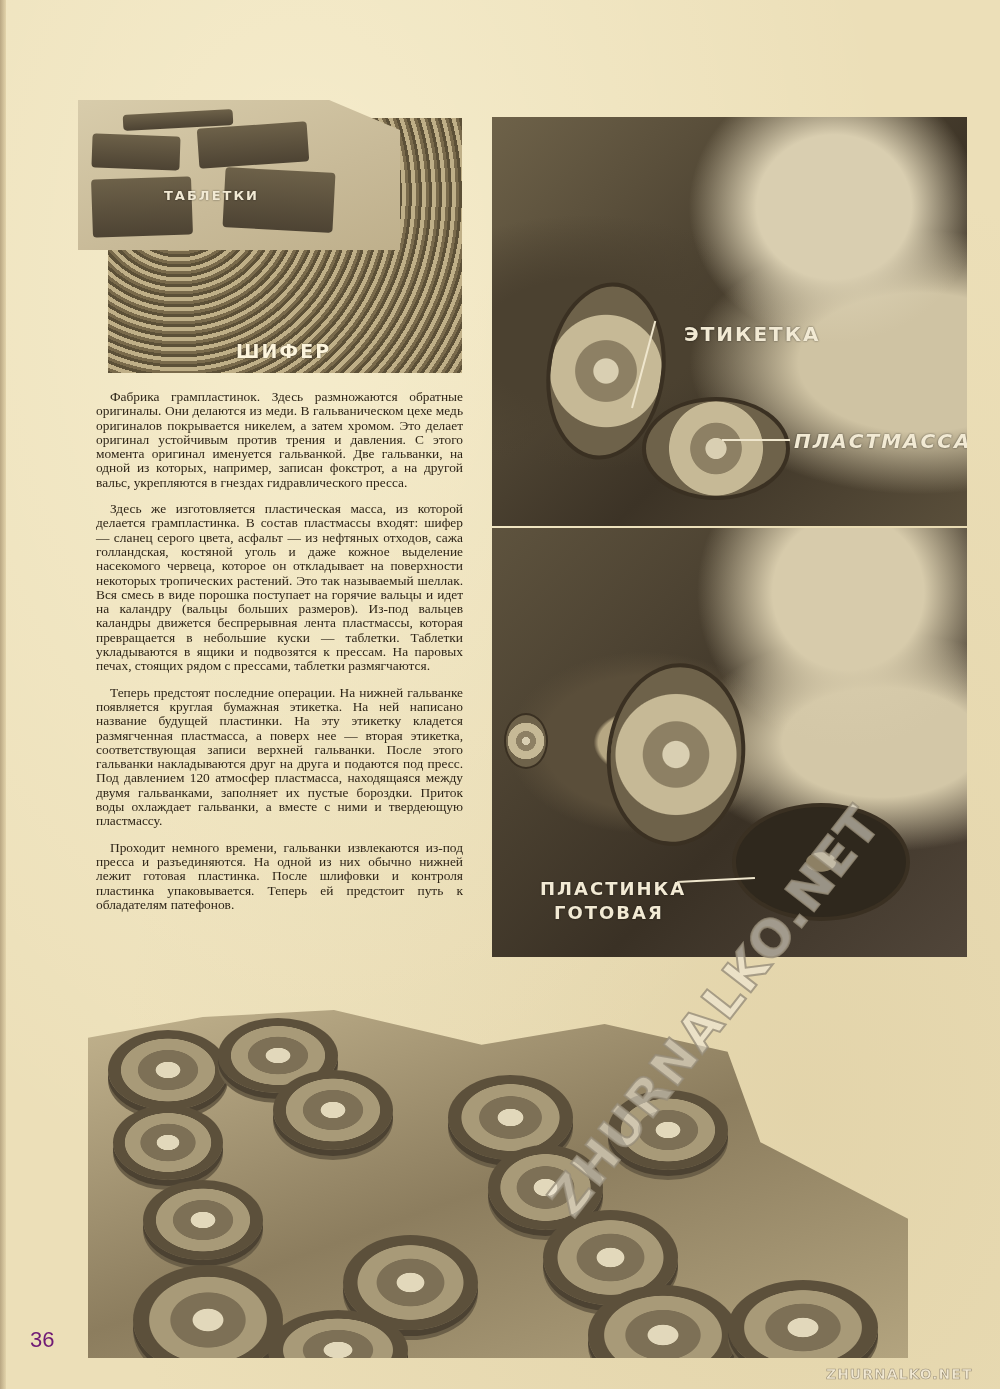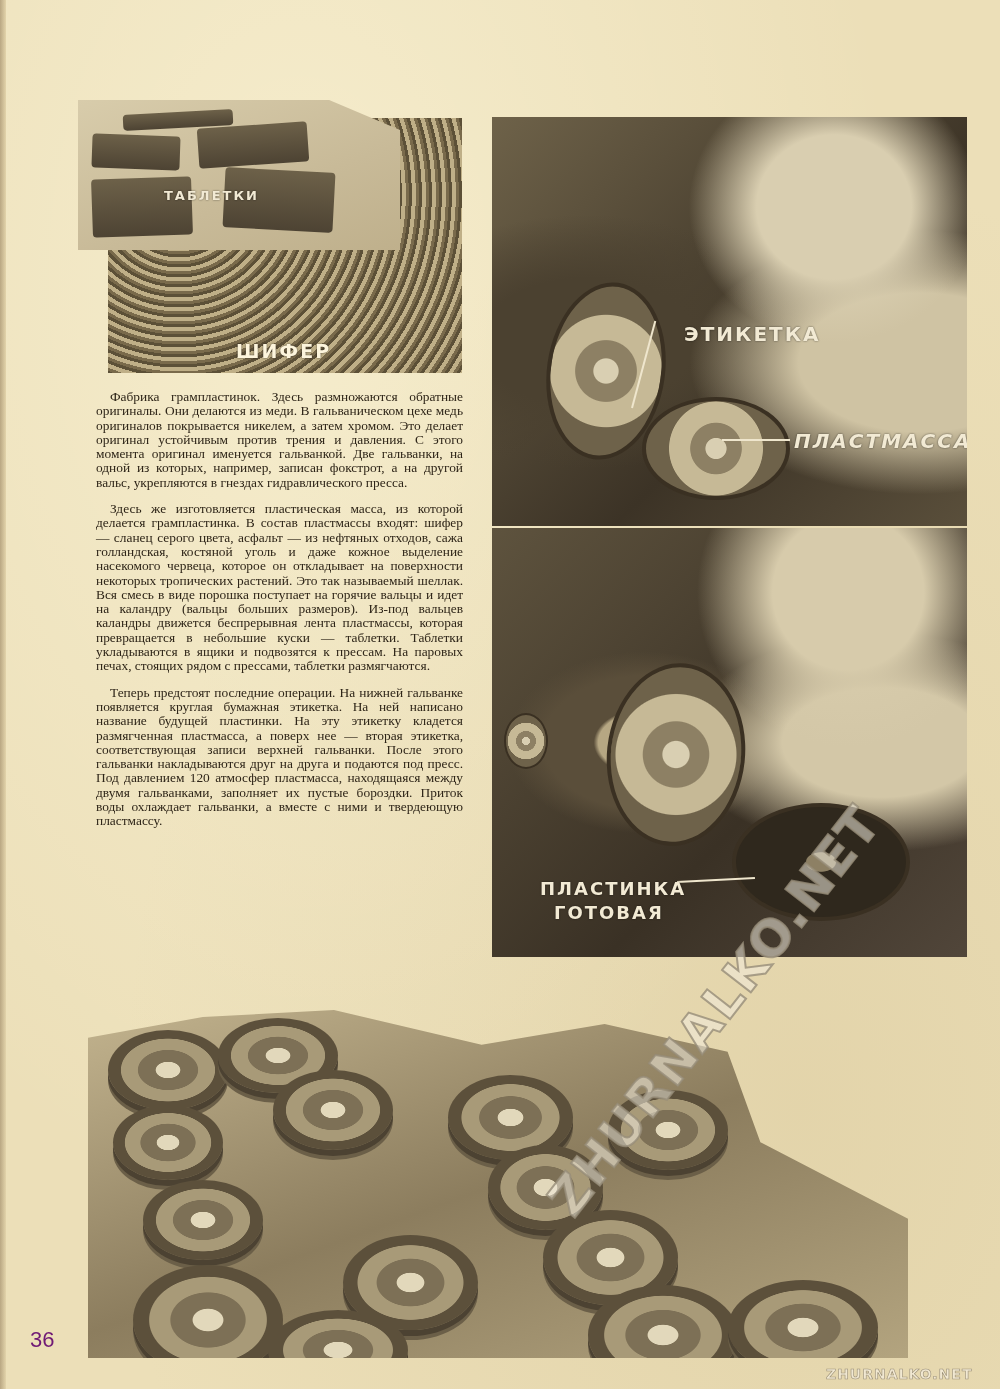--- a/index.html
+++ b/index.html
@@ -130,20 +130,21 @@
   <div class="disc" style="left:240px; top:275px; width:170px; height:110px; background:radial-gradient(ellipse,#8d8064 0 12%,#2f281d 13% 100%);"></div>
   <div class="arrow" style="left:185px; top:351px; width:78px; transform:rotate(-3deg);"></div>
   <span class="ph-label" style="left:62px; top:327px; font-size:18px;margin-top:47px;">ГОТОВАЯ</span>
   <span class="ph-label" style="left:48px; top:350px; font-size:18px;">ПЛАСТИНКА</span>
 </div>
 
 <div id="article">
   <p>Фабрика грампластинок. Здесь размножаются обратные оригиналы. Они делаются из меди. В гальваническом цехе медь оригиналов покрывается никелем, а затем хромом. Это делает оригинал устойчивым против трения и давления. С этого момента оригинал именуется гальванкой. Две гальванки, на одной из которых, например, записан фокстрот, а на другой вальс, укрепляются в гнездах гидравлического пресса.</p>
   <p>Здесь же изготовляется пластическая масса, из которой делается грампластинка. В состав пластмассы входят: шифер — сланец серого цвета, асфальт — из нефтяных отходов, сажа голландская, костяной уголь и даже кожное выделение насекомого червеца, которое он откладывает на поверхности некоторых тропических растений. Это так называемый шеллак. Вся смесь в виде порошка поступает на горячие вальцы и идет на каландру (вальцы больших размеров). Из-под вальцев каландры движется беспрерывная лента пластмассы, которая превращается в небольшие куски — таблетки. Таблетки укладываются в ящики и подвозятся к прессам. На паровых печах, стоящих рядом с прессами, таблетки размягчаются.</p>
   <p>Теперь предстоят последние операции. На нижней гальванке появляется круглая бумажная этикетка. На ней написано название будущей пластинки. На эту этикетку кладется размягченная пластмасса, а поверх нее — вторая этикетка, соответствующая записи верхней гальванки. После этого гальванки накладываются друг на друга и подаются под пресс. Под давлением 120 атмосфер пластмасса, находящаяся между двумя гальванками, заполняет их пустые бороздки. Приток воды охлаждает гальванки, а вместе с ними и твердеющую пластмассу.</p>
+  <p>Проходит немного времени, гальванки извлекаются из-под пресса и разъединяются. На одной из них обычно нижней лежит готовая пластинка. После шлифовки и контроля пластинка упаковывается. Теперь ей предстоит путь к обладателям патефонов.</p>
 </div>
 
 <div id="photo-records" class="photo">
   <div class="rec" style="left:20px; top:20px; width:120px; height:80px;"></div>
   <div class="rec" style="left:130px; top:8px; width:120px; height:75px;"></div>
   <div class="rec" style="left:185px; top:60px; width:120px; height:80px;"></div>
   <div class="rec" style="left:25px; top:95px; width:110px; height:75px;"></div>
   <div class="rec" style="left:55px; top:170px; width:120px; height:80px;"></div>
   <div class="rec" style="left:45px; top:255px; width:150px; height:110px;"></div>
   <div class="rec" style="left:255px; top:225px; width:135px; height:95px;"></div>

